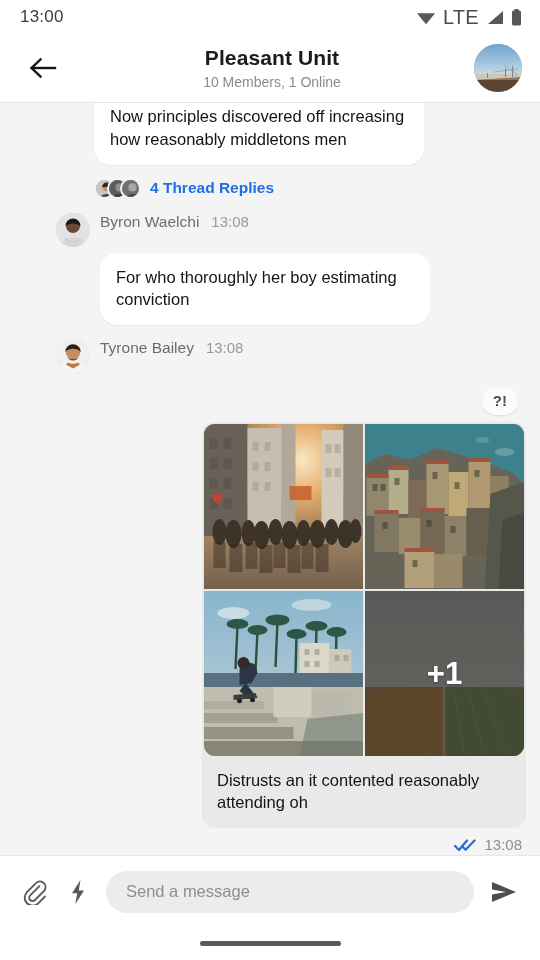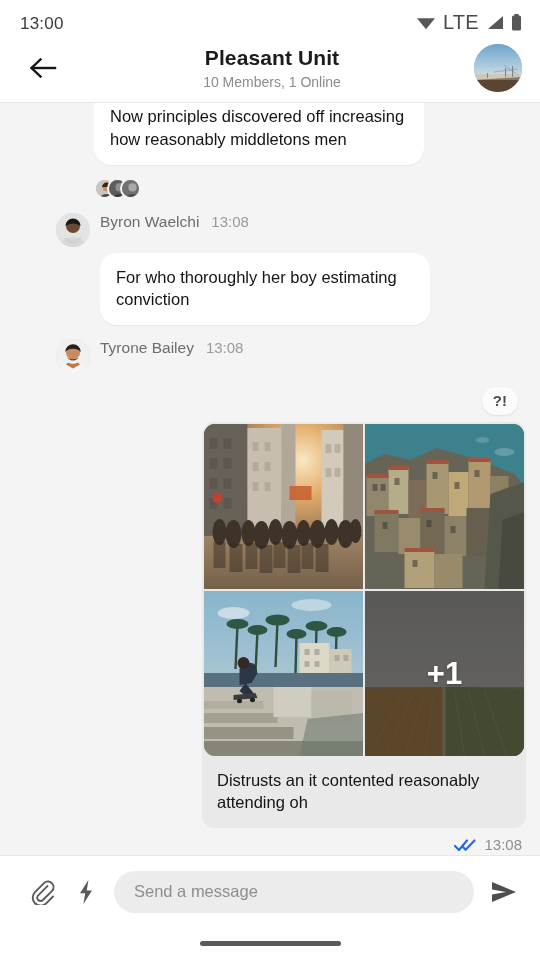--- a/index.html
+++ b/index.html
@@ -13,21 +13,21 @@
     position:relative;
     width:540px; height:960px;
     display:flex; flex-direction:column;
     background:#f4f4f4;
   }
 
   
   .statusbar {
     height:34px; flex:0 0 34px;
     background:#ffffff;
-    display:flex; align-items:flex-end;
+    display:flex; align-items:center;
     padding:0 18px 0 20px;
     color:#4a4a4a;
     gap:40px;
   }
   .status-time { font-size:17px; letter-spacing:.2px; color:#3c3c3c; }
   .status-right { margin-left:auto; display:flex; align-items:center; gap:7px; }
   .st-ico { display:block; }
   .lte-text { font-size:20px; color:#4a4a4a; letter-spacing:.3px; }
 
   
@@ -177,21 +177,21 @@
   }
   .ticks { display:block; }
   .out-time { font-size:15px; color:#8d8d8d; }
 
   
   .composer {
     flex:0 0 72px; height:72px;
     background:#ffffff;
     border-top:1px solid #e7e7e7;
     display:flex; align-items:center;
-    padding:0 14px 0 20px; gap:0;
+    padding:0 14px 0 12px; gap:0;
   }
   .comp-icon {
     width:44px; height:44px; flex:0 0 44px;
     display:flex; align-items:center; justify-content:center;
     cursor:pointer;
   }
   .comp-input {
     flex:1 1 auto; min-width:0;
     height:42px;
     background:#ececec;
@@ -304,20 +304,21 @@
           </svg>
         </div>
         <div class="ta">
           <svg width="21" height="21" viewBox="0 0 21 21">
             <rect width="21" height="21" fill="#707070"></rect>
             <circle cx="10.5" cy="7.4" r="4.1" fill="#a8a8a8"></circle>
             <path d="M2 21 q2 -7 8.5 -7 q6.5 0 8.5 7z" fill="#4a4a4a"></path>
           </svg>
         </div>
       </div>
+      <span class="thread-label">4 Thread Replies</span>
     </div>
 
     <div class="sender-line">
       <div class="avatar">
         <svg width="34" height="34" viewBox="0 0 34 34">
           <rect width="34" height="34" fill="#e3e3e3"></rect>
           <path d="M4 34 q2.5 -10 13 -10 q10.5 0 13 10z" fill="#d5d7d9"></path>
           <circle cx="17" cy="13" r="7" fill="#6b4a35"></circle>
           <path d="M17 5.4 a7.6 7.6 0 0 1 7.6 7.6 q-3 -2.6 -7.6 -2.6 q-4.6 0 -7.6 2.6 a7.6 7.6 0 0 1 7.6 -7.6z" fill="#1d1814"></path>
           <path d="M9.5 24.5 q3.4 3 7.5 3 q4.1 0 7.5 -3 l1.5 1.2 q-4 4.3 -9 4.3 q-5 0 -9 -4.3z" fill="#cfd2d5"></path>

